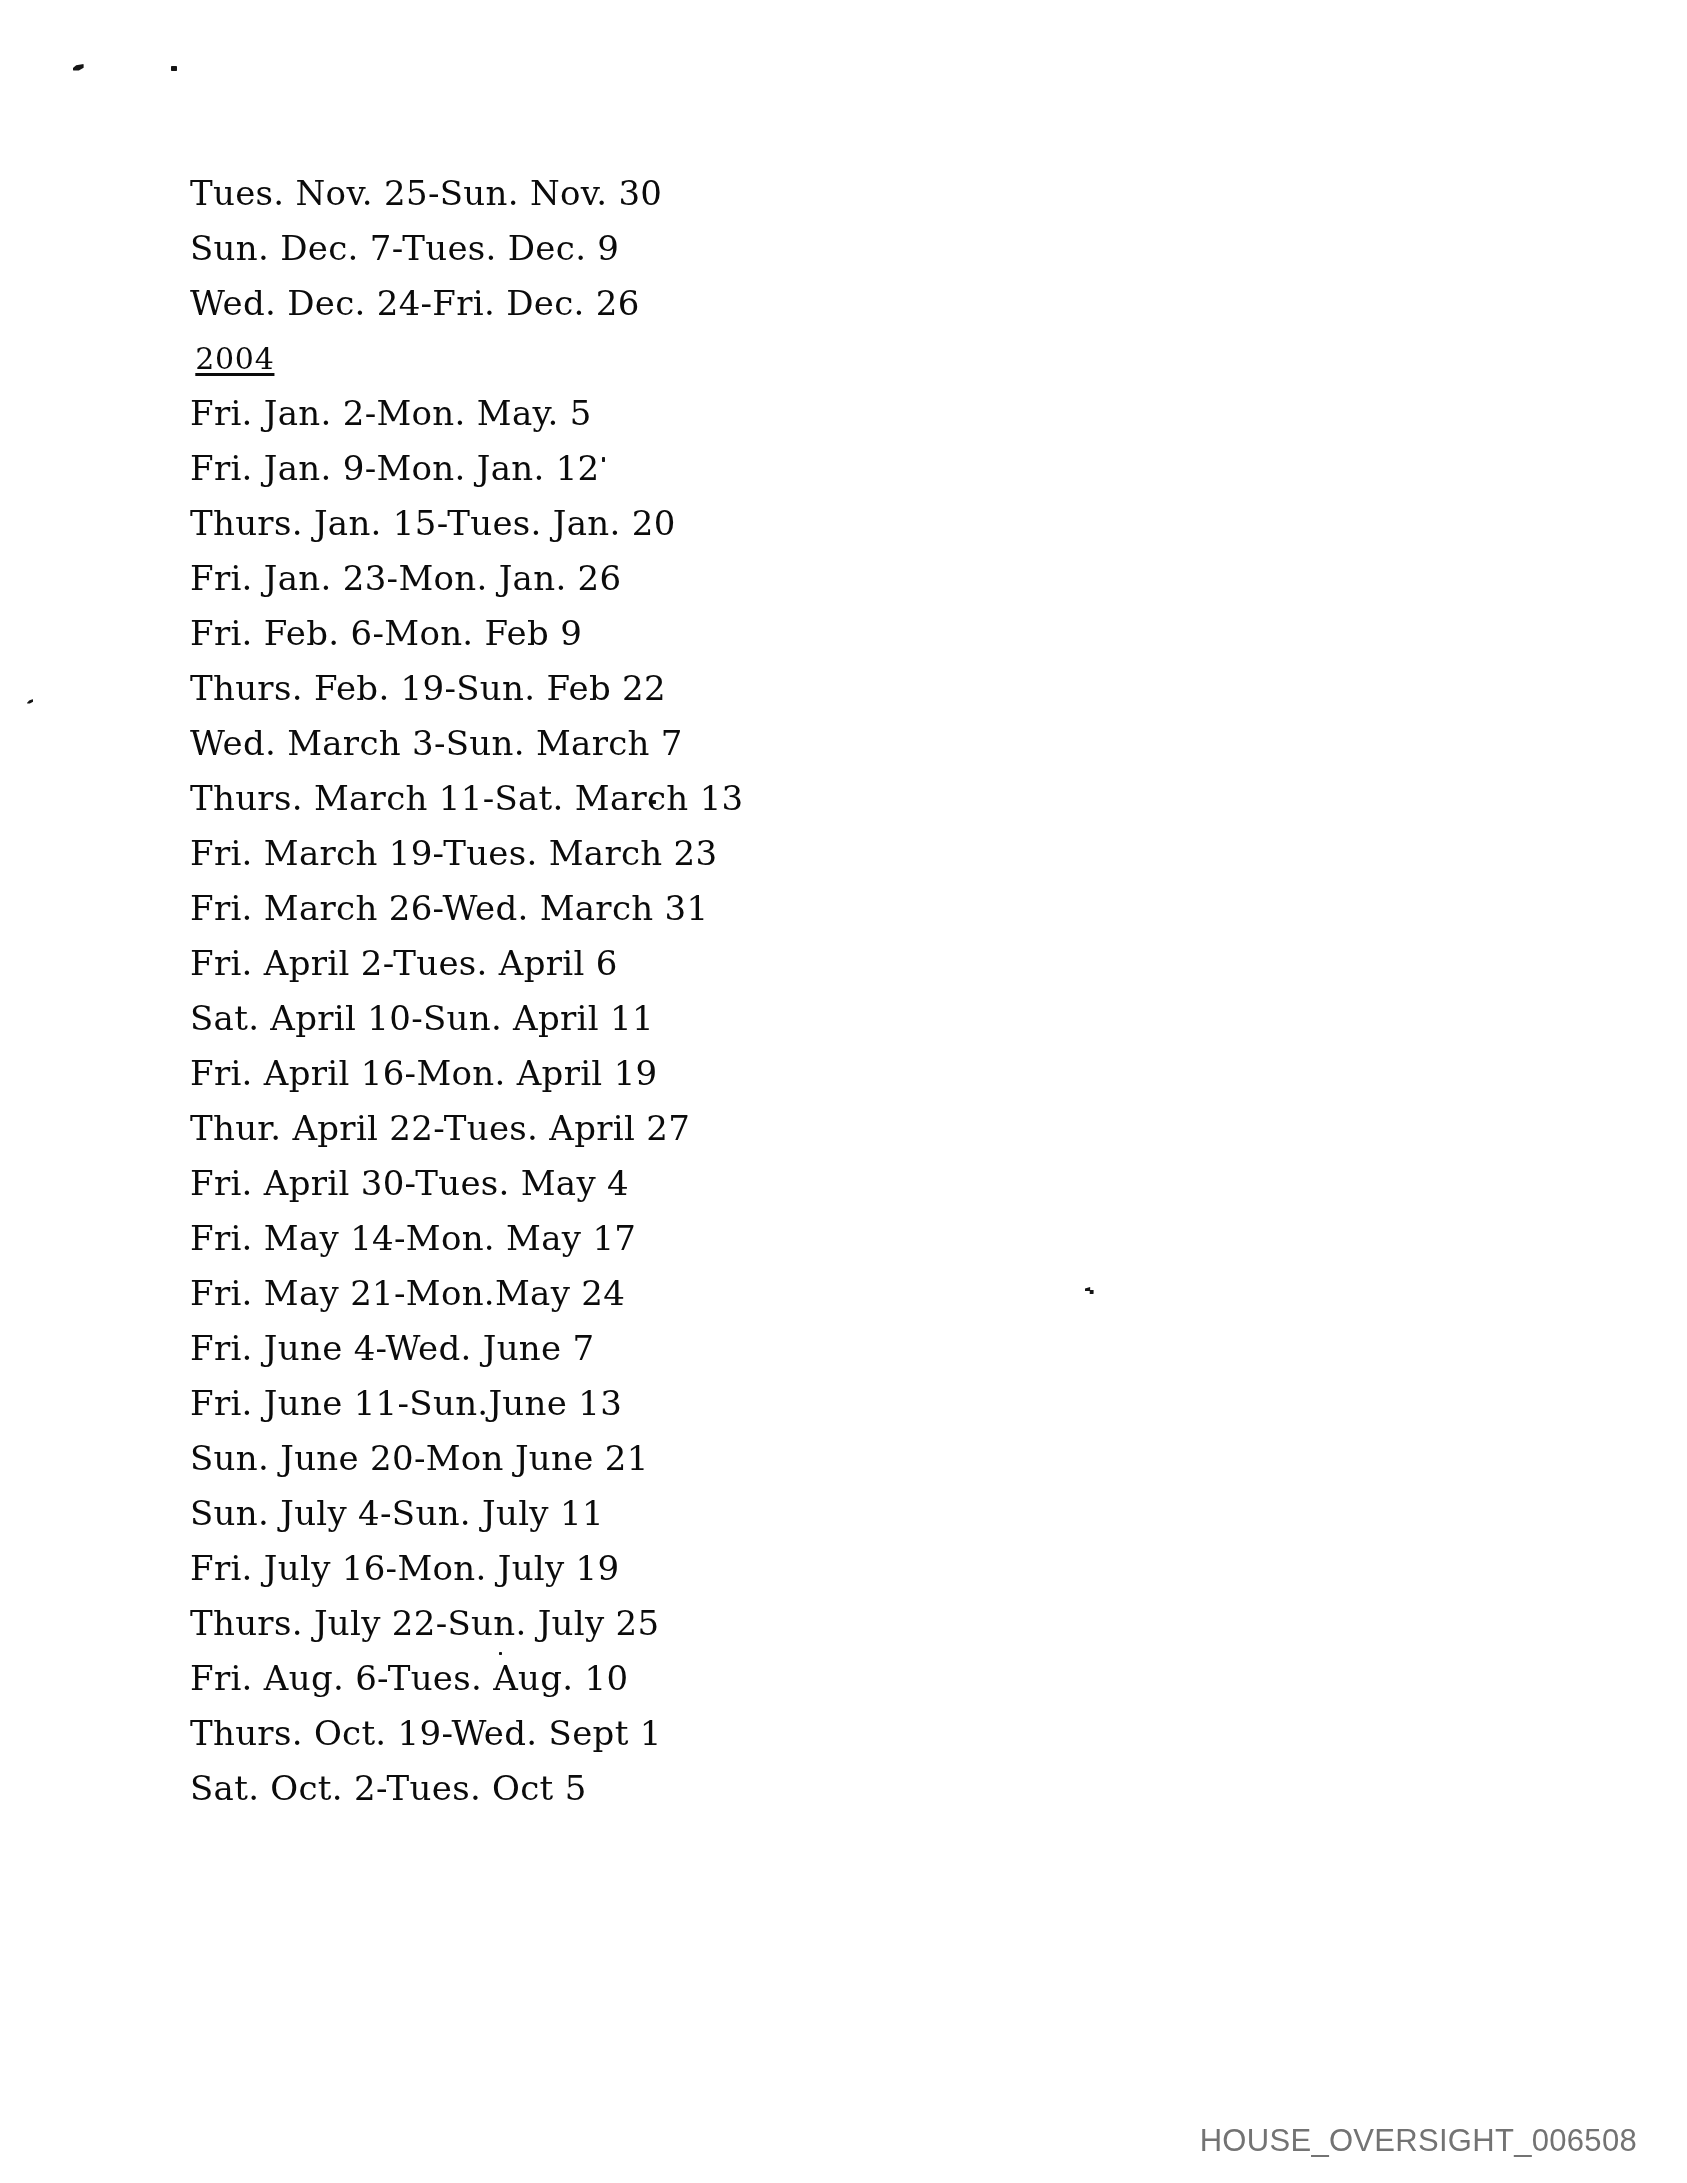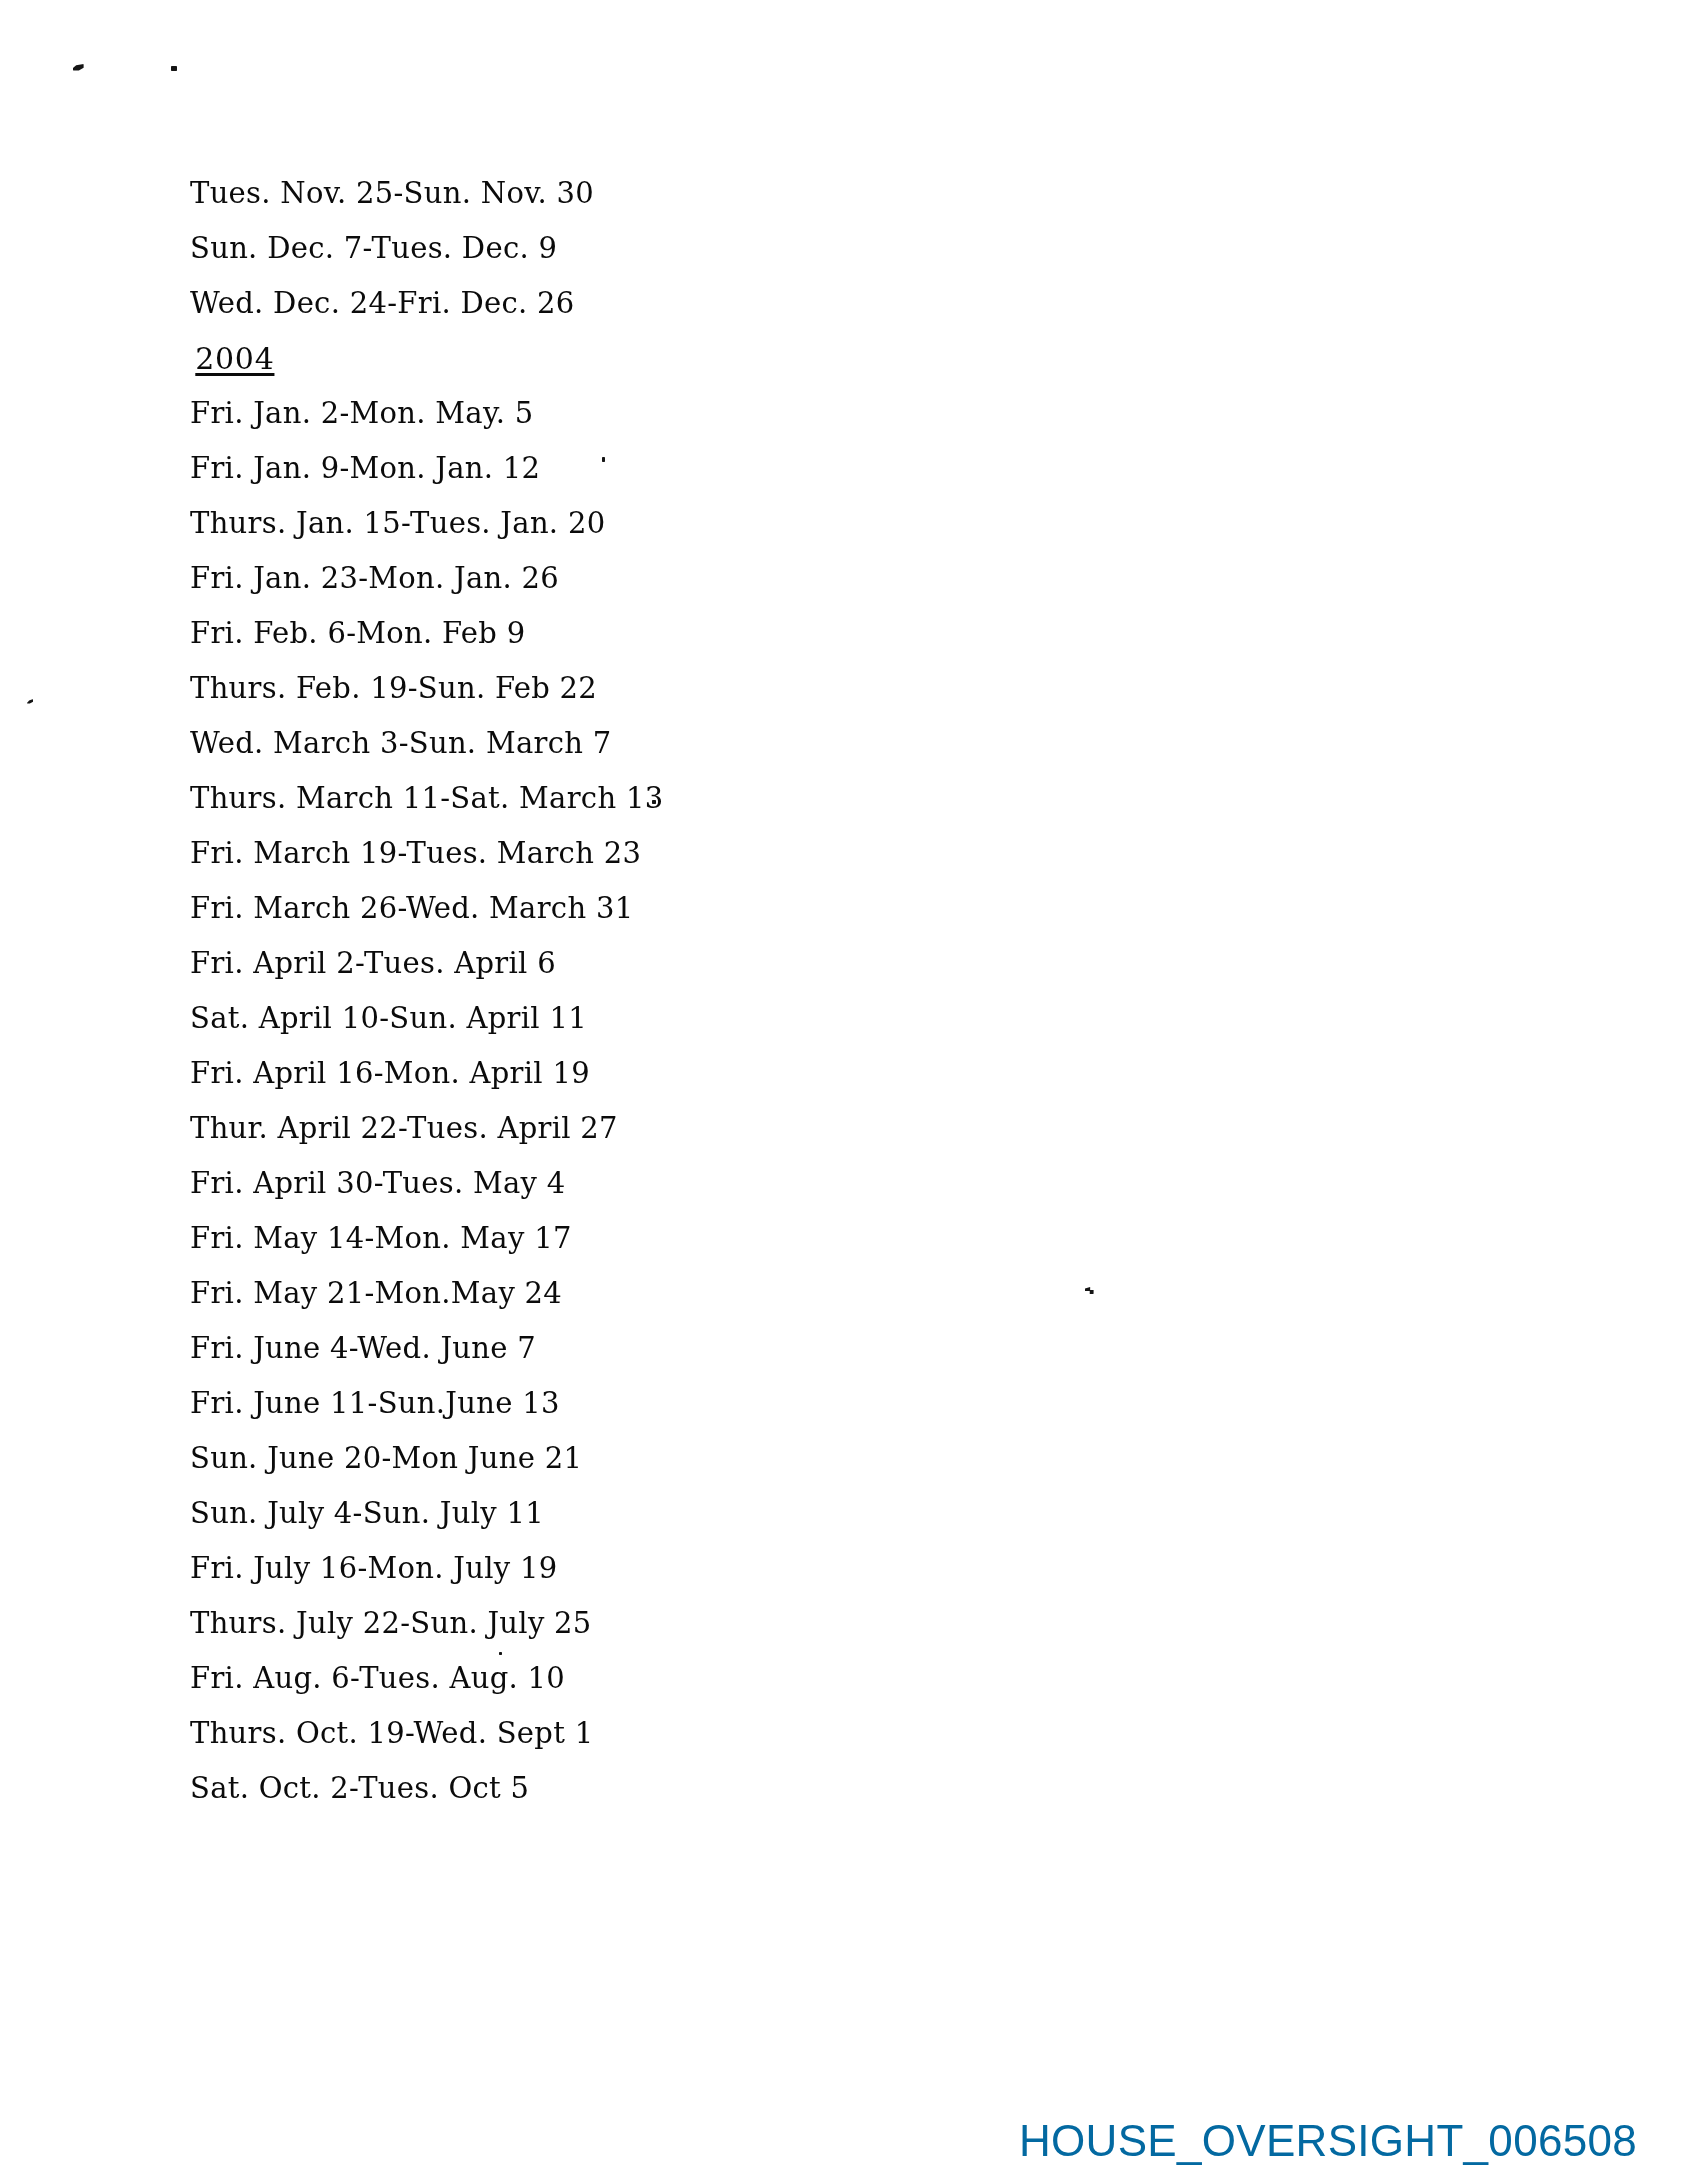--- a/index.html
+++ b/index.html
@@ -15,21 +15,21 @@
     position: absolute;
     inset: 0;
     background: #ffffff;
   }
   .content {
     position: absolute;
     left: 190px;
     top: 166px;
   }
   .line {
-    font-size: 29px;
+    font-size: 34px;
     height: 55px;
     line-height: 55px;
     color: #0b0b0b;
     letter-spacing: 0.3px;
     white-space: pre;
   }
   .year {
     font-size: 30px;
     font-weight: normal;
     height: 55px;
@@ -39,23 +39,23 @@
     text-decoration: underline;
     text-underline-offset: 4px;
     text-decoration-thickness: 2.6px;
     letter-spacing: 0.7px;
   }
   .bates {
     position: absolute;
     right: 50px;
     top: 2122px;
     font-family: "Liberation Sans", sans-serif;
-    font-size: 44px;
+    font-size: 31px;
     line-height: 38px;
-    color: #0369a1;
+    color: #737373;
     letter-spacing: 0.3px;
   }
   .speck {
     position: absolute;
     background: #151515;
     border-radius: 0.7px;
   }
   .speck.s1 { left: 73px;  top: 64px;   width: 10.6px; height: 6.6px; clip-path: polygon(0 60%,30% 20%,100% 0,100% 55%,55% 100%,0 100%); }
   .speck.s2 { left: 171px;  top: 66px;  width: 6px;  height: 5.3px; }
   .speck.s3 { left: 602px;  top: 457px;  width: 2.6px;  height: 5.3px; }

